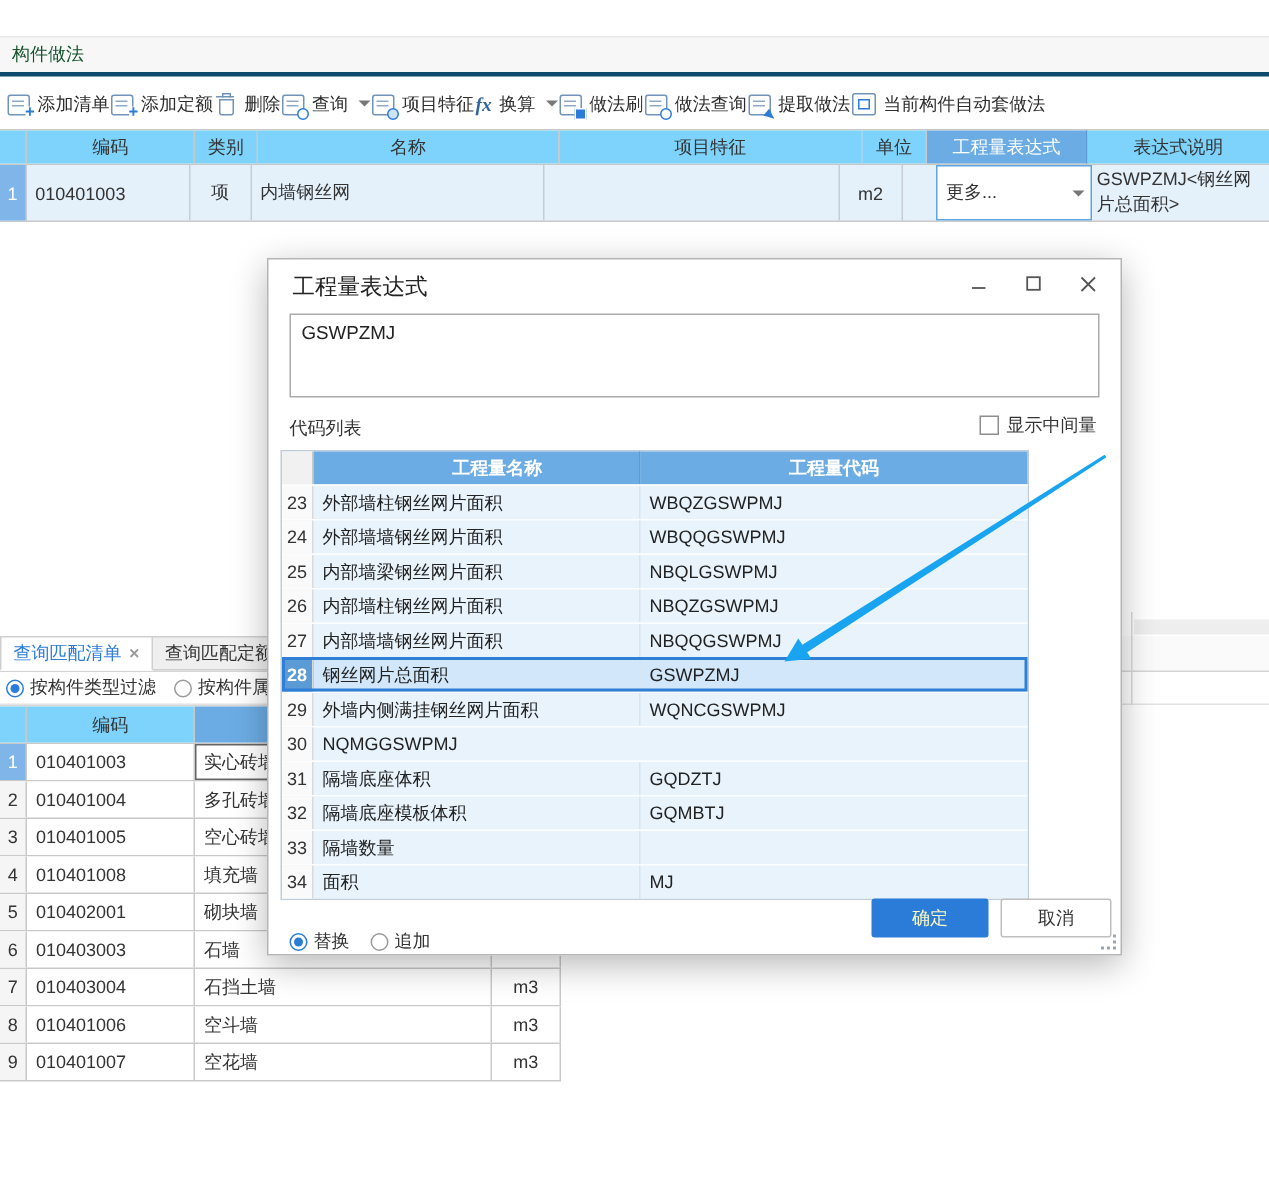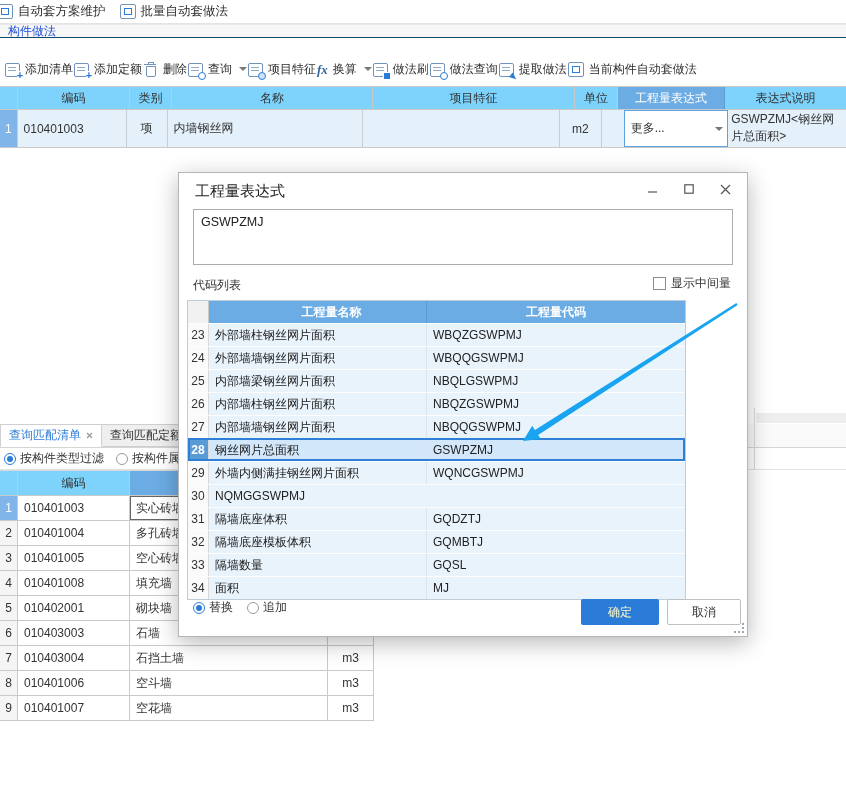--- a/index.html
+++ b/index.html
@@ -9,21 +9,21 @@
 
   
   #toptabs{left:0;top:0;width:846px;height:23px;border-bottom:1px solid #e4e4e4;display:flex;align-items:center;background:#fff;}
   .toptab{display:flex;align-items:center;gap:5px;height:100%;padding:0 12px 0 2px;color:#2d2d2d;font-size:12.5px;}
   
   .wic{position:relative;width:14px;height:13px;border:1px solid #7193ba;border-radius:2px;background:#fff;flex:none;}
   .wic::before{content:"";position:absolute;left:3px;top:3px;width:6px;height:5px;border:1px solid #2b7cd8;}
   .clip{margin-left:-5px;}
 
   
-  #secbar{left:0;top:24px;width:846px;height:14px;background:#f7f7f7;border-top:1px solid #e8e8e8;border-bottom:1px solid #0c4a6e;display:flex;align-items:center;padding-left:8px;box-sizing:border-box;color:#1d4ed8;}
+  #secbar{left:0;top:24px;width:846px;height:27px;background:#f7f7f7;border-top:1px solid #e8e8e8;border-bottom:3px solid #0c4a6e;display:flex;align-items:center;padding-left:8px;box-sizing:border-box;color:#14532d;}
 
   
   #toolbar{left:0;top:52px;width:846px;height:34px;display:flex;align-items:center;gap:1px;padding-left:5px;box-sizing:border-box;background:#fff;}
   .tbtn{display:flex;align-items:center;gap:5px;color:#2d2d2d;white-space:nowrap;}
   .tbi{position:relative;width:15px;height:15px;flex:none;}
   .tbi .bx{position:absolute;left:0;top:1px;width:13px;height:12px;border:1px solid #7193ba;border-radius:2px;background:#fff;}
   .tbi .ln{position:absolute;left:3px;top:5px;width:8px;height:1px;background:#8fa9c6;box-shadow:0 3px 0 #8fa9c6;}
   .bdg{position:absolute;right:-3px;bottom:-3px;line-height:9px;font-size:11px;font-weight:bold;color:#2b7cd8;background:#fff;}
   .bdg-plus::after{content:"+";}
   .bdg-search{width:6px;height:6px;border:1.5px solid #2b7cd8;border-radius:50%;background:#fff;}
@@ -89,44 +89,34 @@
   .dh{background:#6cace4;color:#fff;font-weight:bold;display:flex;align-items:center;justify-content:center;box-sizing:border-box;}
   .dh-name{width:218px;border-right:1px solid #5b9bd5;padding-left:28px;}
   .dh-code{width:258px;}
   .drow{display:flex;height:22px;background:#e9f3fc;border-top:1px solid #fdfdfd;position:relative;}
   .dc{box-sizing:border-box;display:flex;align-items:center;height:100%;color:#222;}
   .dnum{width:21px;justify-content:center;background:#fafafa;border-right:1px solid #d9d9d9;color:#333;}
   .dname{width:218px;padding-left:6px;border-right:1px solid #d9e4ee;}
   .dcode{width:258px;padding-left:6px;}
   .drow.sel{background:#d2e7fa;outline:2px solid #2f7fd6;outline-offset:-2px;z-index:1;}
   .drow.sel .dnum{background:#5b9bd5;color:#fff;font-weight:bold;}
-  #dmodes{left:14px;top:426px;display:flex;gap:14px;}
+  #dmodes{left:14px;top:446px;display:flex;gap:14px;}
   #dok{left:402px;top:426px;width:78px;height:26px;background:#2b7cd8;color:#fef9c3;display:flex;align-items:center;justify-content:center;border-radius:2px;}
   #dcancel{left:488px;top:426px;width:74px;height:26px;background:#fff;color:#333;border:1px solid #c0c0c0;box-sizing:border-box;display:flex;align-items:center;justify-content:center;border-radius:2px;}
   #dgrip{right:3px;bottom:3px;width:9px;height:9px;}
   #dgrip i{position:absolute;width:2px;height:2px;background:#9aa7b5;}
 
   
   #arrow{left:0;top:0;width:846px;height:790px;z-index:20;pointer-events:none;}
 </style>
 </head>
 <body>
 
 <div id="screen">
 
-  <div id="toptabs">
-    <div class="toptab">
-      <span class="wic clip"></span>
-      <span>自动套方案维护</span>
-    </div>
-    <div class="toptab">
-      <span class="wic"></span>
-      <span>批量自动套做法</span>
-    </div>
-  </div>
 
   <div id="secbar" class="abs">
     <span>构件做法</span>
   </div>
 
   <div id="toolbar" class="abs">
     <div class="tbtn">
       <span class="tbi">
           <i class="bx"></i>
           <i class="ln"></i>
@@ -396,21 +386,20 @@
             <div class="dc dcode">GQDZTJ</div>
           </div>
           <div class="drow">
             <div class="dc dnum">32</div>
             <div class="dc dname">隔墙底座模板体积</div>
             <div class="dc dcode">GQMBTJ</div>
           </div>
           <div class="drow">
             <div class="dc dnum">33</div>
             <div class="dc dname">隔墙数量</div>
-            <div class="dc dcode">GQSL</div>
           </div>
           <div class="drow">
             <div class="dc dnum">34</div>
             <div class="dc dname">面积</div>
             <div class="dc dcode">MJ</div>
           </div>
         </div>
     </div>
     <div id="dmodes" class="abs">
       <div class="ropt">

